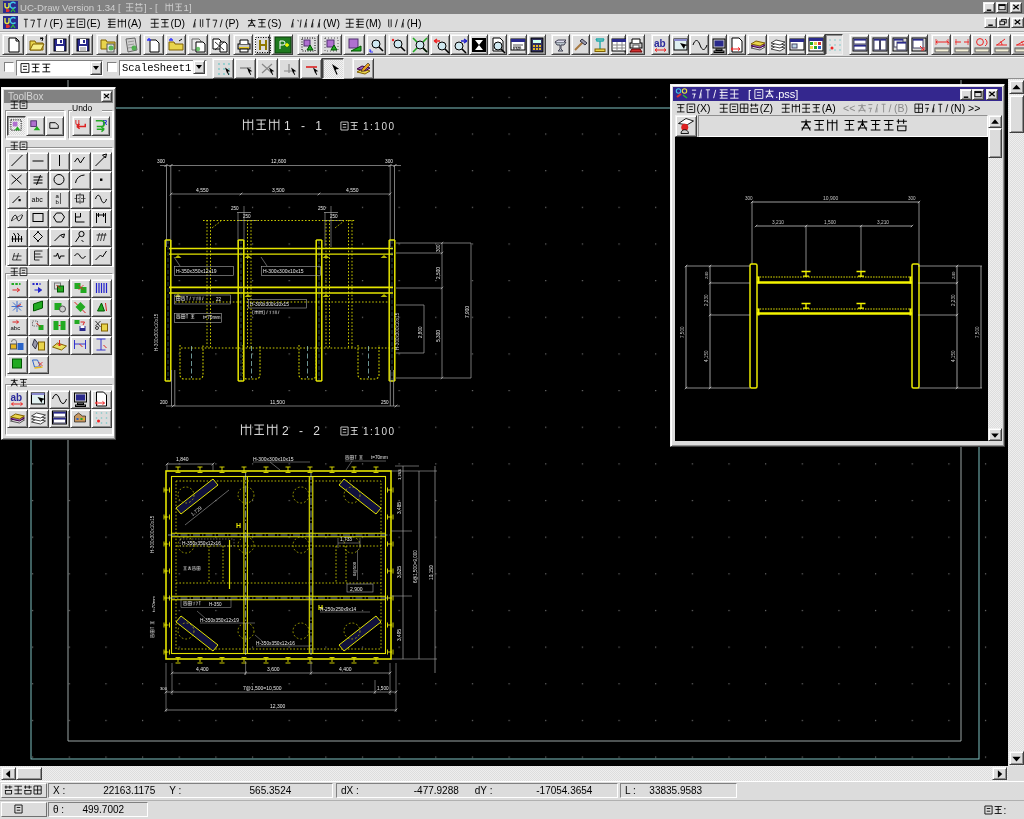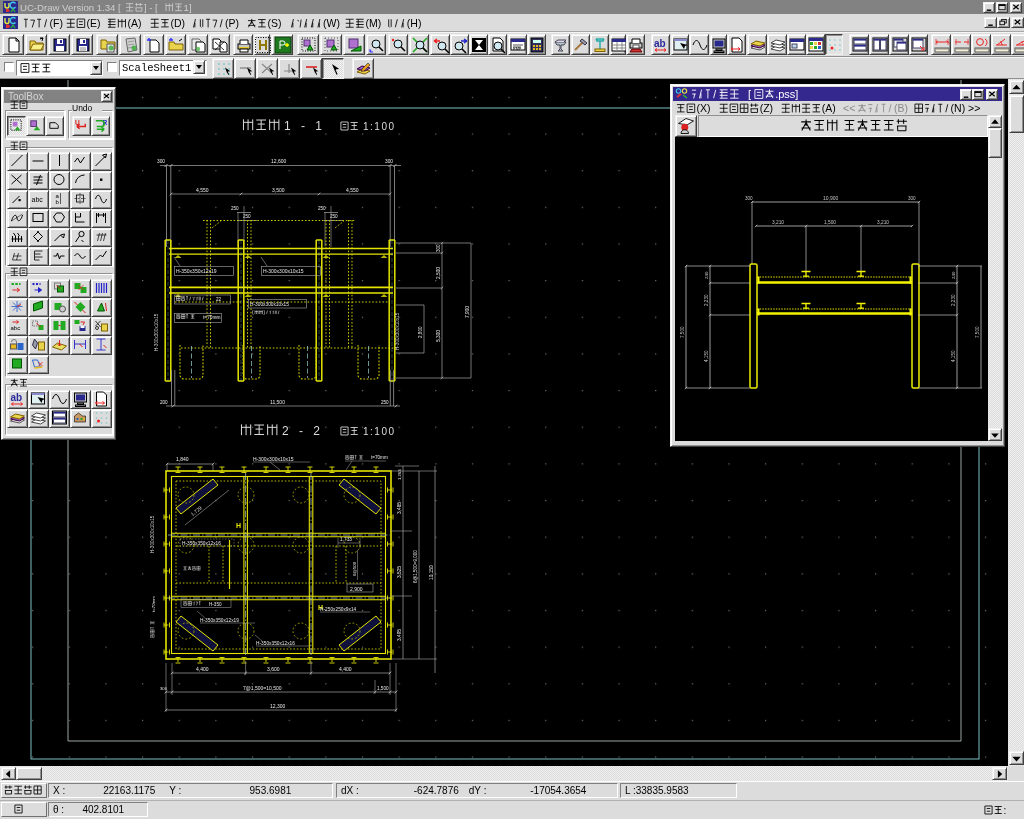--- a/index.html
+++ b/index.html
@@ -842,36 +842,36 @@
     <path d="M4.72 787.00L12.28 787.00M5.98 785.50L5.98 788.80M9.85 785.50L9.85 788.80M4.90 790.50L12.10 790.50M5.44 790.50L5.44 794.00M11.56 790.50L11.56 794.00M5.44 794.00L11.56 794.00" stroke="#000" stroke-width="0.85" fill="none"></path>
     <path d="M14.42 786.20L21.98 786.20M14.42 790.00L21.98 790.00M14.42 793.80L21.98 793.80M18.20 786.20L18.20 793.80" stroke="#000" stroke-width="0.85" fill="none"></path>
     <path d="M24.12 787.00L31.68 787.00M25.38 785.50L25.38 788.80M29.25 785.50L29.25 788.80M24.30 790.50L31.50 790.50M24.84 790.50L24.84 794.00M30.96 790.50L30.96 794.00M24.84 794.00L30.96 794.00" stroke="#000" stroke-width="0.85" fill="none"></path>
     <path d="M34.00 786.00L41.20 786.00M34.00 786.00L34.00 794.00M41.20 786.00L41.20 794.00M34.00 794.00L41.20 794.00M34.00 790.00L41.20 790.00M37.60 786.00L37.60 794.00" stroke="#000" stroke-width="0.85" fill="none"></path>
     <path d="M14.90 805.00L22.10 805.00M14.90 805.00L14.90 813.00M22.10 805.00L22.10 813.00M14.90 813.00L22.10 813.00M16.70 807.50L20.30 807.50M16.70 810.20L20.30 810.20" stroke="#000" stroke-width="0.85" fill="none"></path>
   </svg>
 <div style="position:absolute;left:48px;top:783px;width:285px;height:15px;padding:0 4px;border:1px solid;border-color:#808080 #fff #fff #808080;font-family:&quot;Liberation Sans&quot;,sans-serif;font-size:10px;line-height:14px;color:#000;">
     <span style="float:left">X :</span>
     <span style="float:left;width:90px;text-align:right">22163.1175</span>
     <span style="float:left;margin-left:14px">Y :</span>
-    <span style="float:left;width:110px;text-align:right">953.6981</span>
+    <span style="float:left;width:110px;text-align:right">565.3524</span>
   </div>
 <div style="position:absolute;left:336px;top:783px;width:282px;height:15px;padding:0 4px;border:1px solid;border-color:#808080 #fff #fff #808080;font-family:&quot;Liberation Sans&quot;,sans-serif;font-size:10px;line-height:14px;color:#000;">
     <span style="float:left">dX :</span>
-    <span style="float:left;width:100px;text-align:right">-624.7876</span>
-    <span style="float:left;margin-left:10px">dY :</span>
+    <span style="float:left;width:100px;text-align:right">-477.9288</span>
+    <span style="float:left;margin-left:16px">dY :</span>
     <span style="float:left;width:100px;text-align:right">-17054.3654</span>
   </div>
 <div style="position:absolute;left:620px;top:783px;width:117px;height:15px;padding:0 4px;border:1px solid;border-color:#808080 #fff #fff #808080;font-family:&quot;Liberation Sans&quot;,sans-serif;font-size:10px;line-height:14px;color:#000;">
     <span style="float:left">L :</span>
-    <span style="float:left;width:80px;text-align:left">33835.9583</span>
+    <span style="float:left;width:80px;text-align:center">33835.9583</span>
   </div>
 <div style="position:absolute;left:1px;top:802px;width:46px;height:15px;border:1px solid;border-color:#fff #707070 #707070 #fff;"></div>
 <div style="position:absolute;left:48px;top:802px;width:100px;height:15px;padding:0 4px;border:1px solid;border-color:#808080 #fff #fff #808080;font-family:&quot;Liberation Sans&quot;,sans-serif;font-size:10px;line-height:14px;color:#000;">
     <span style="float:left">θ :</span>
-    <span style="float:left;width:60px;text-align:right">402.8101</span>
+    <span style="float:left;width:60px;text-align:right">499.7002</span>
   </div>
 <svg style="position:absolute;left:984px;top:0" width="40" height="820" viewBox="0 0 40 820">
     <path d="M0.90 806.00L8.10 806.00M0.90 806.00L0.90 814.00M8.10 806.00L8.10 814.00M0.90 814.00L8.10 814.00M2.70 808.50L6.30 808.50M2.70 811.20L6.30 811.20" stroke="#000" stroke-width="0.85" fill="none"></path>
     <path d="M10.60 806.50L17.80 806.50M14.20 806.50L14.20 813.50M10.60 813.50L17.80 813.50M11.50 809.50L16.90 809.50" stroke="#000" stroke-width="0.85" fill="none"></path>
     <text x="19.4" y="813.60" font-size="10.0" fill="#000" font-family="Liberation Sans"> :</text>
   </svg>
 <div style="position:absolute;left:1px;top:87px;width:115px;height:353px;background:#dcdcdc;border:1px solid;border-color:#f0f0f0 #404040 #404040 #f0f0f0;box-shadow:inset 1px 1px 0 #fff,inset -1px -1px 0 #909090;"></div>
 <div style="position:absolute;left:4px;top:90px;width:109px;height:13px;background:#828282;"></div>
 <div style="position:absolute;left:8px;top:90px;width:60px;height:13px;font-family:&quot;Liberation Sans&quot;,sans-serif;font-size:10px;line-height:13px;color:#d4d4d4;">ToolBox</div>
 <div style="position:absolute;left:101px;top:91px;width:11px;height:11px;background:#dcdcdc;border:1px solid;border-color:#f0f0f0 #404040 #404040 #f0f0f0;box-shadow:inset 1px 1px 0 #fff,inset -1px -1px 0 #909090;">

